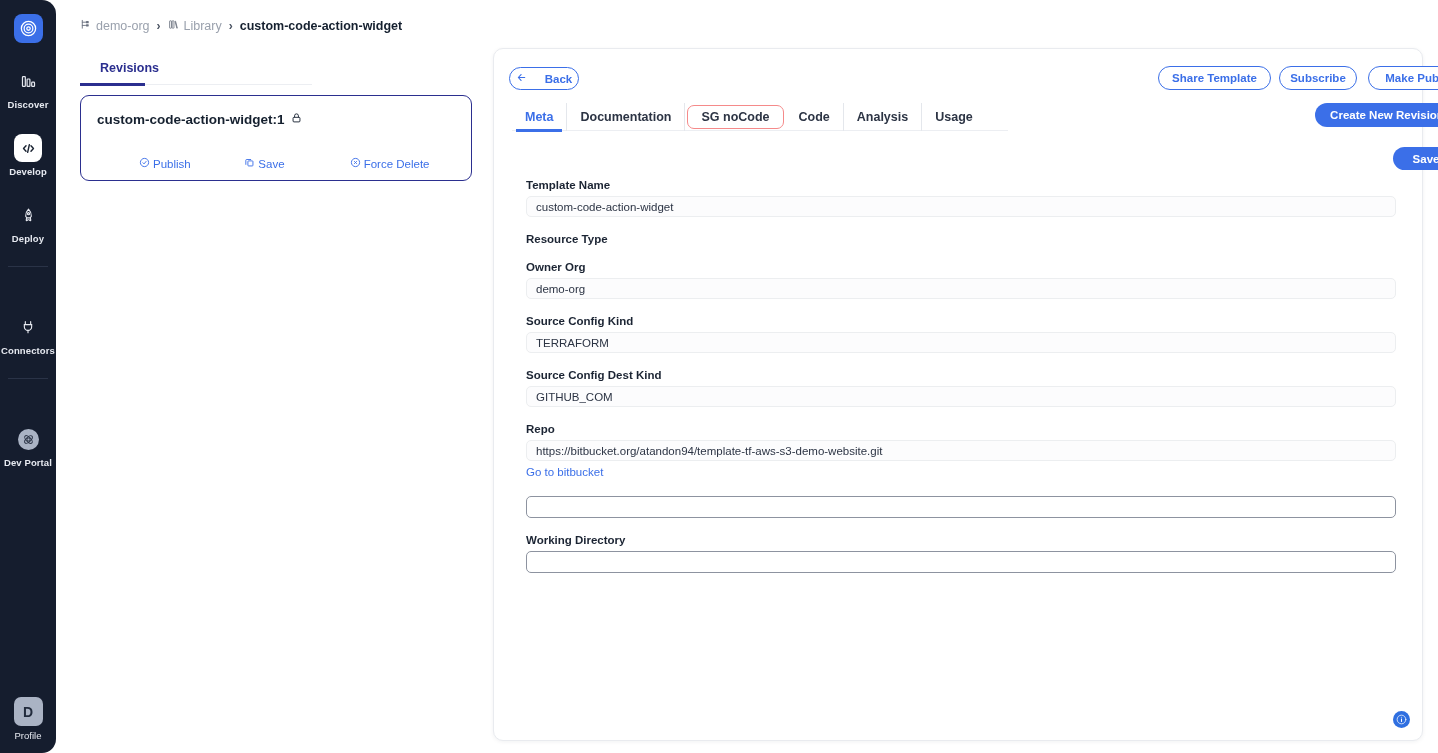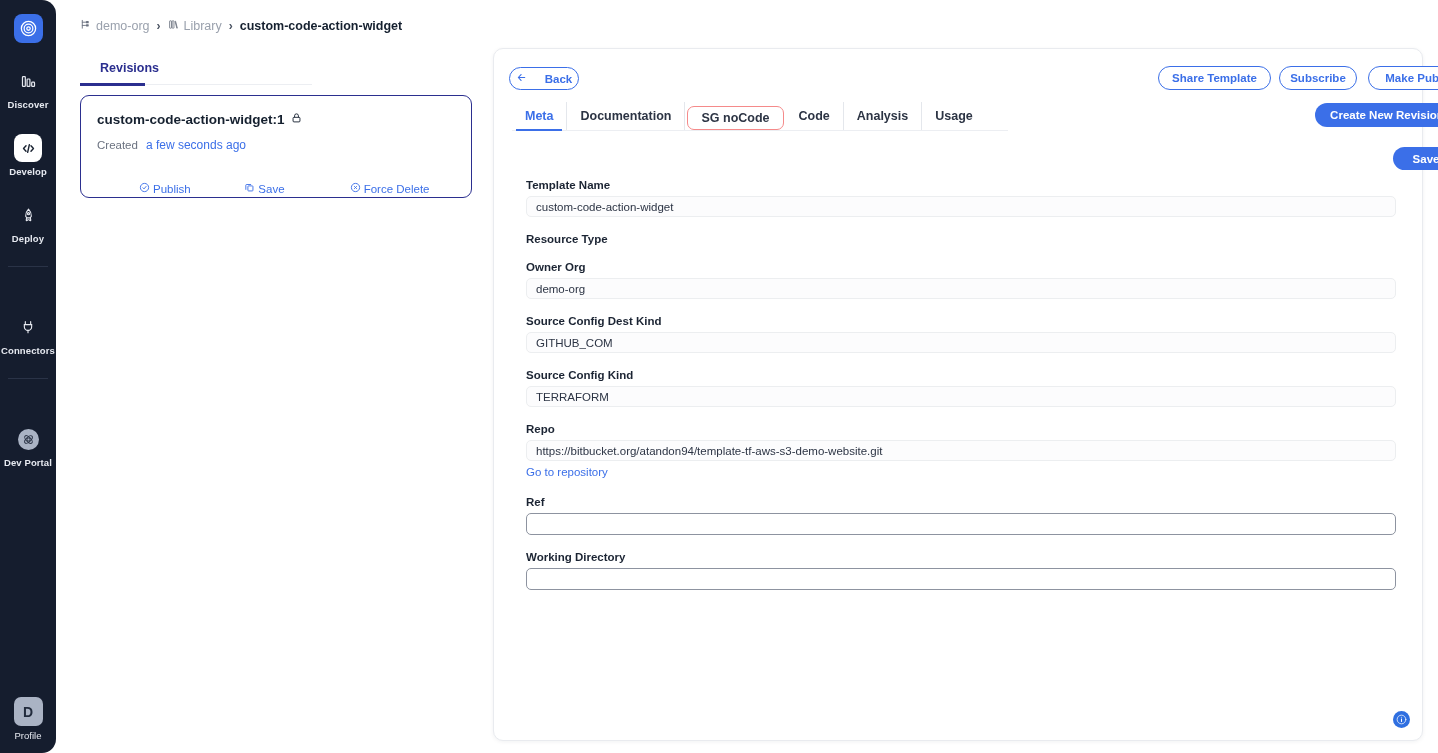--- a/index.html
+++ b/index.html
@@ -88,21 +88,21 @@
   }
   #revtab-line { height: 1px; background: #eceef2; width: 232px; position: relative; }
   #revtab-line:after {
     content:""; position: absolute; left: 0; top: -1px;
     width: 65px; height: 2.5px; background: #2b2f8f;
   }
 
   .revcard {
     margin-top: 10px; width: 392px;
     border: 1.6px solid #2b2f8f; border-radius: 9px;
-    background: #fff; padding: 16px 16px 2px 16px;
+    background: #fff; padding: 16px 16px 10px 16px;
   }
   .revcard .rtitle {
     font-size: 13.5px; font-weight: 700; color: #15202f;
     display: flex; align-items: center; gap: 6px;
   }
   .revcard .rsub {
     margin-top: 11px; font-size: 11.5px; color: #6b7280;
     display: flex; align-items: center; gap: 8px;
   }
   .revcard .rsub .ago { color: #3b6fe8; font-size: 12px; }
@@ -163,21 +163,21 @@
     background: #3b6fe8; border: none; border-radius: 12px;
     color: #fff; font-size: 11.5px; font-weight: 700;
     display: flex; align-items: center; justify-content: center;
     cursor: pointer; font-family: "Liberation Sans", sans-serif;
   }
 
   
   #tabs {
     position: absolute; left: 18px; top: 54px;
     width: 496px; height: 28px;
-    display: flex; align-items: flex-end;
+    display: flex; align-items: center;
     border-bottom: 1px solid #eceef2;
   }
   .tab {
     font-size: 12.5px; font-weight: 700; color: #2c3444;
     padding: 0 13px; height: 28px;
     display: flex; align-items: center;
     border-right: 1px solid #e4e7ec;
     cursor: pointer; position: relative;
   }
   .tab:last-child { border-right: none; }
@@ -346,24 +346,20 @@
 
     <div class="revcard">
       <div class="rtitle">
         <span>custom-code-action-widget:1</span>
         <span>
           <svg width="11" height="12" viewBox="0 0 24 24" fill="none" stroke="#15202f" stroke-width="2">
             <rect x="4.5" y="10.5" width="15" height="10" rx="2"></rect>
             <path d="M7.8 10.5V7.2a4.2 4.2 0 0 1 8.4 0v3.3"></path>
           </svg>
         </span>
-      </div>
-      <div class="rsub">
-        <span>Created</span>
-        <span class="ago">a few seconds ago</span>
       </div>
       <div class="ract">
         <span class="a">
           <span>
             <svg width="11" height="11" viewBox="0 0 24 24" fill="none" stroke="#3b6fe8" stroke-width="2">
               <circle cx="12" cy="12" r="9"></circle>
                 <polyline points="8,12 11,15 16,9"></polyline>
             </svg>
           </span>
           <span>Publish</span>
@@ -424,34 +420,33 @@
         <input class="finput" value="custom-code-action-widget" style="">
       </div>
       <div class="fgroup">
         <label class="flabel">Resource Type</label>
       </div>
       <div class="fgroup">
         <label class="flabel">Owner Org</label>
         <input class="finput" value="demo-org" style="">
       </div>
       <div class="fgroup">
+        <label class="flabel">Source Config Kind</label>
+        <input class="finput" value="TERRAFORM" style="">
+      </div>
+      <div class="fgroup">
         <label class="flabel">Source Config Dest Kind</label>
         <input class="finput" value="GITHUB_COM" style="">
       </div>
       <div class="fgroup">
-        <label class="flabel">Source Config Kind</label>
-        <input class="finput" value="TERRAFORM" style="">
-      </div>
-      <div class="fgroup">
         <label class="flabel">Repo</label>
         <input class="finput" value="https://bitbucket.org/atandon94/template-tf-aws-s3-demo-website.git" style="">
-        <span class="flink">Go to repository</span>
-      </div>
-      <div class="fgroup">
-        <label class="flabel">Ref</label>
+        <span class="flink">Go to bitbucket</span>
+      </div>
+      <div class="fgroup">
         <input class="finput empty" value="" style="">
       </div>
       <div class="fgroup">
         <label class="flabel">Working Directory</label>
         <input class="finput empty" value="" style="">
       </div>
     </div>
 
     <div id="infobtn">
       <svg width="11" height="11" viewBox="0 0 24 24" fill="none" stroke="#fff" stroke-width="2.2" stroke-linecap="round">

